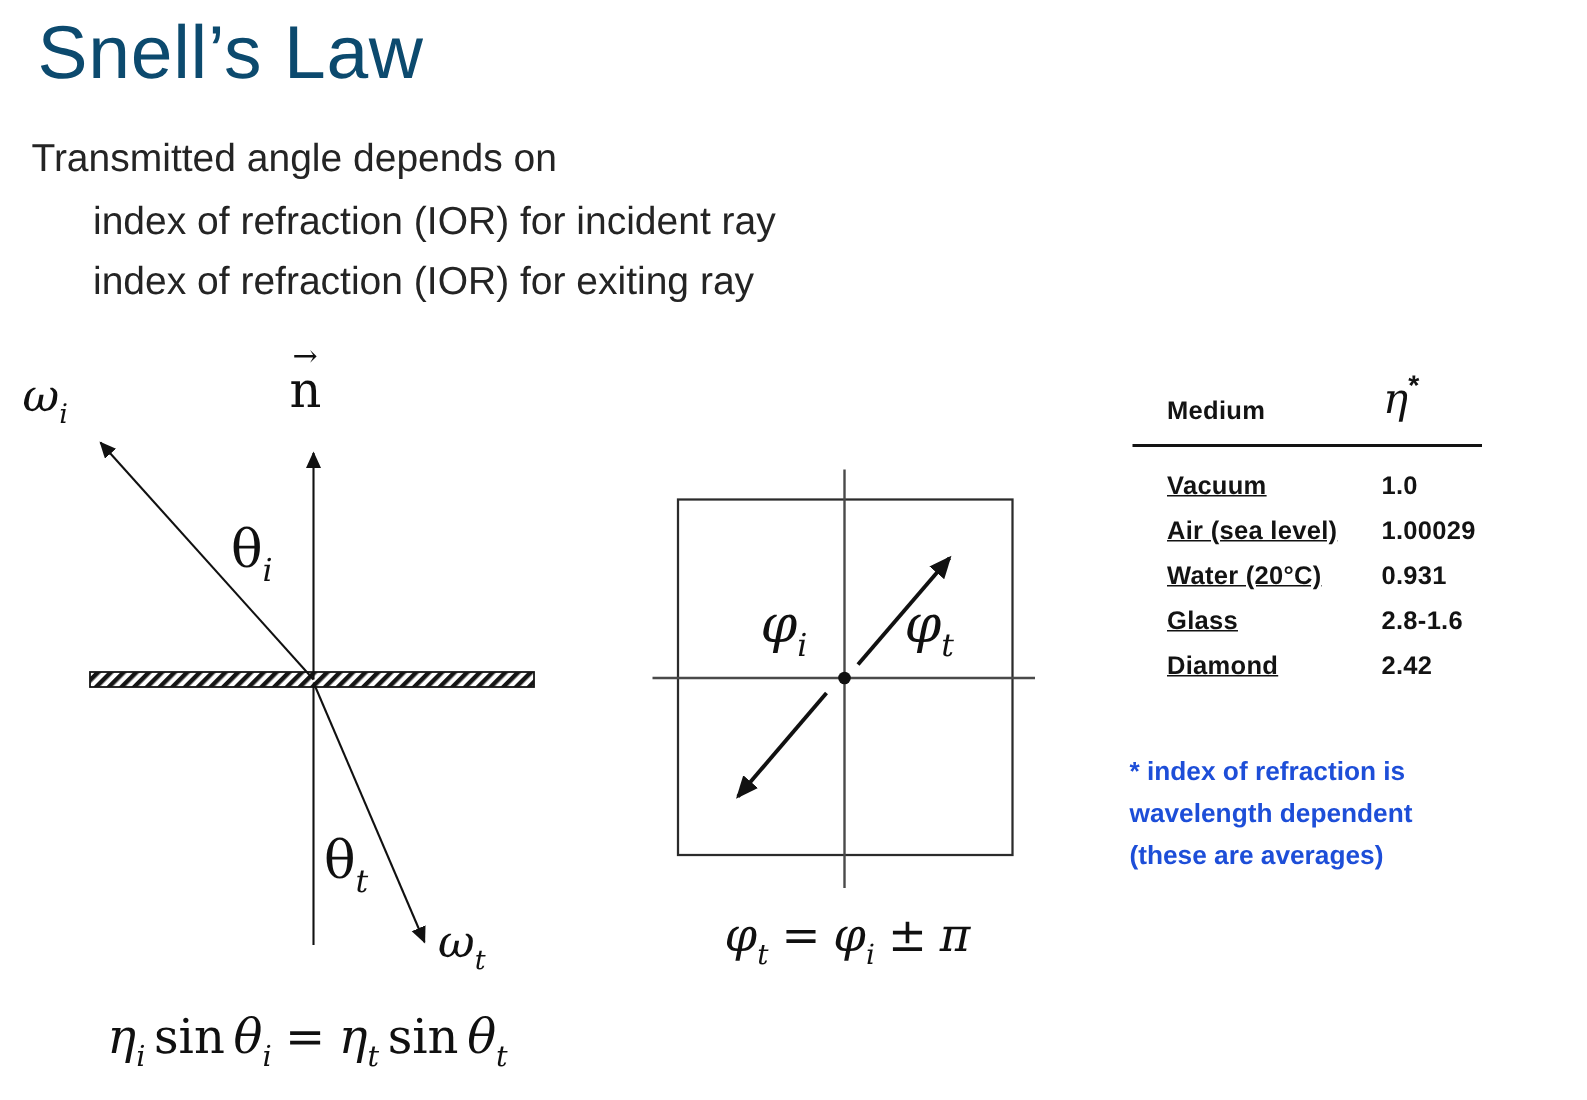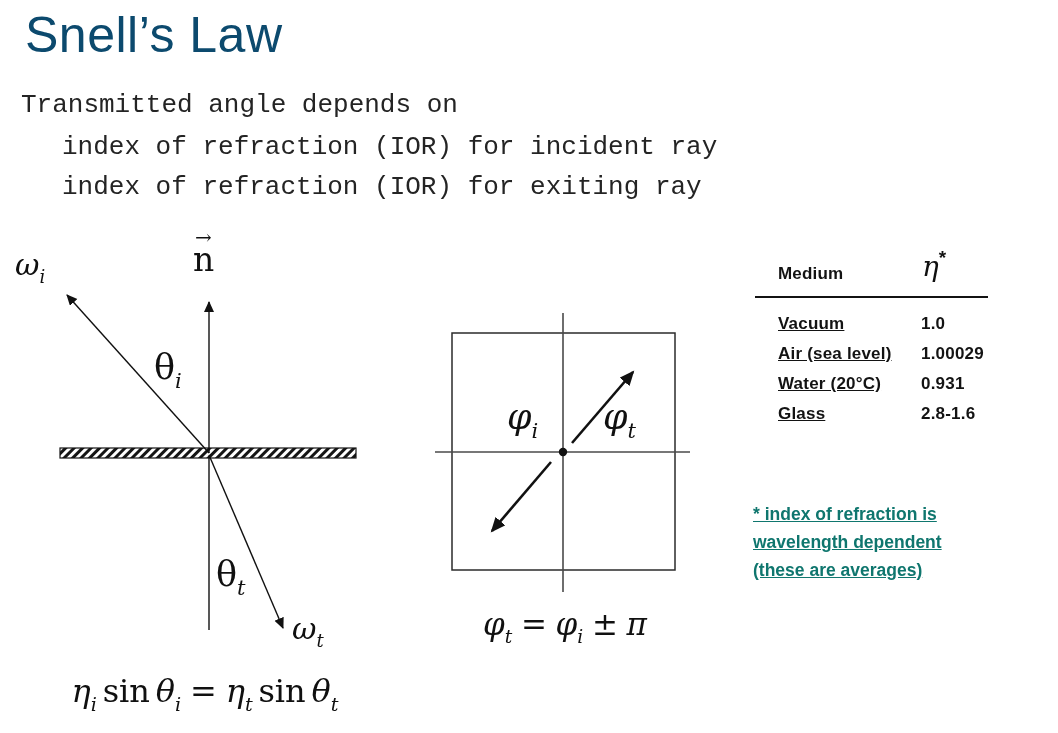--- a/index.html
+++ b/index.html
@@ -2,36 +2,36 @@
 <html><head>
 <meta charset="utf-8">
 <style>
   html,body { margin:0; padding:0; background:#ffffff; }
   .slide {
     position:relative; width:1058px; height:733px; background:#ffffff;
     font-family:"Liberation Sans", sans-serif; color:#1c1c1c; overflow:hidden;
   }
   .abs { position:absolute; }
   .title { font-size:50px; font-weight:400; letter-spacing:0.5px; color:#0c4a6e; }
-  .body-text { font-size:26px; font-weight:400; color:#242424;font-family:Liberation Mono, monospace; }
+  .body-text { font-size:26px; font-weight:400; color:#242424; }
   .math { font-family:"DejaVu Serif","Liberation Serif",serif; color:#101010; }
   .it { font-style:italic; }
   .math sub { font-size:0.60em; font-style:italic; vertical-align:-0.45em; letter-spacing:0; }
   .lbl-30 { font-size:30px; }
   .lbl-33 { font-size:33px; }
   .lbl-35 { font-size:35px; }
   .formula { font-size:32px; text-align:center; white-space:nowrap; }
   .formula .rm { font-style:normal; margin:0 0.18em; }
   .formula .eq { font-style:normal; margin:0 0.28em; }
   .vec-arrow { position:absolute; top:-15px; left:2px; font-size:20px; font-style:normal; }
   .tbl-bold { font-weight:700; font-size:17px; color:#131313; letter-spacing:0.2px; }
   .trow { position:absolute; left:778px; width:230px; height:22px;text-decoration:underline; }
   .trow .cell-ior { position:absolute; left:143px; top:0; }
   .rule { background:#131313; }
-  .footnote-line { font-weight:700; font-size:17.5px; color:#0f766e; line-height:28px;text-decoration:underline; }
+  .footnote-line { font-weight:700; font-size:17.5px; color:#1d4ed8; line-height:28px; }
   svg { position:absolute; overflow:visible; }
 </style>
 </head>
 <body>
 
 <div class="slide">
 
   <div class="abs title" style="left:25px; top:6px;">Snell’s Law</div>
   <div class="abs body-text" style="left:21px; top:90px;">Transmitted angle depends on</div>
   <div class="abs body-text" style="left:62px; top:132px;">index of refraction (IOR) for incident ray</div>
@@ -120,20 +120,24 @@
     <span class="cell-ior">1.00029</span>
   </div>
   <div class="trow tbl-bold" style="top:374px;">
     <span>Water (20°C)</span>
     <span class="cell-ior">0.931</span>
   </div>
   <div class="trow tbl-bold" style="top:404px;">
     <span>Glass</span>
     <span class="cell-ior">2.8-1.6</span>
   </div>
+  <div class="trow tbl-bold" style="top:434px;">
+    <span>Diamond</span>
+    <span class="cell-ior">2.42</span>
+  </div>
 
   <div class="abs" style="left:753px; top:500px;">
     <div class="footnote-line">* index of refraction is</div>
     <div class="footnote-line">wavelength dependent</div>
     <div class="footnote-line">(these are averages)</div>
   </div>
 
 </div>
 
 </body></html>

